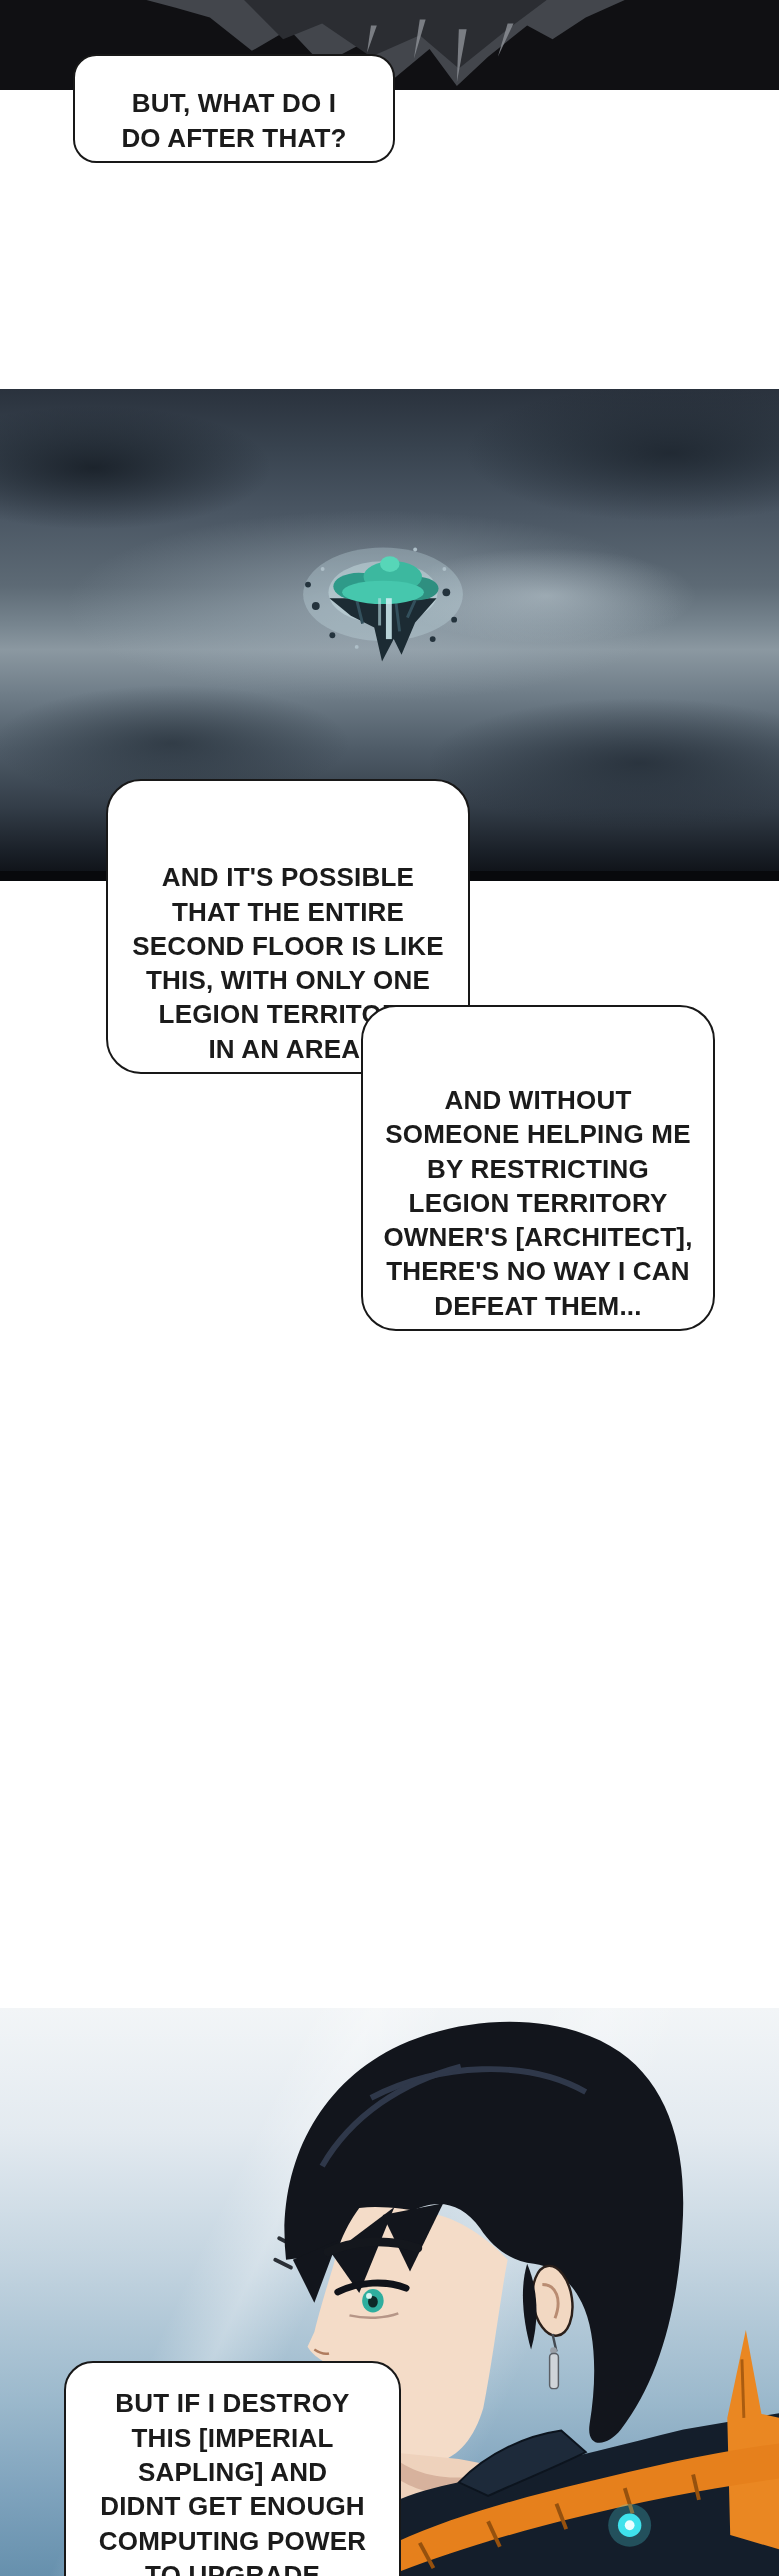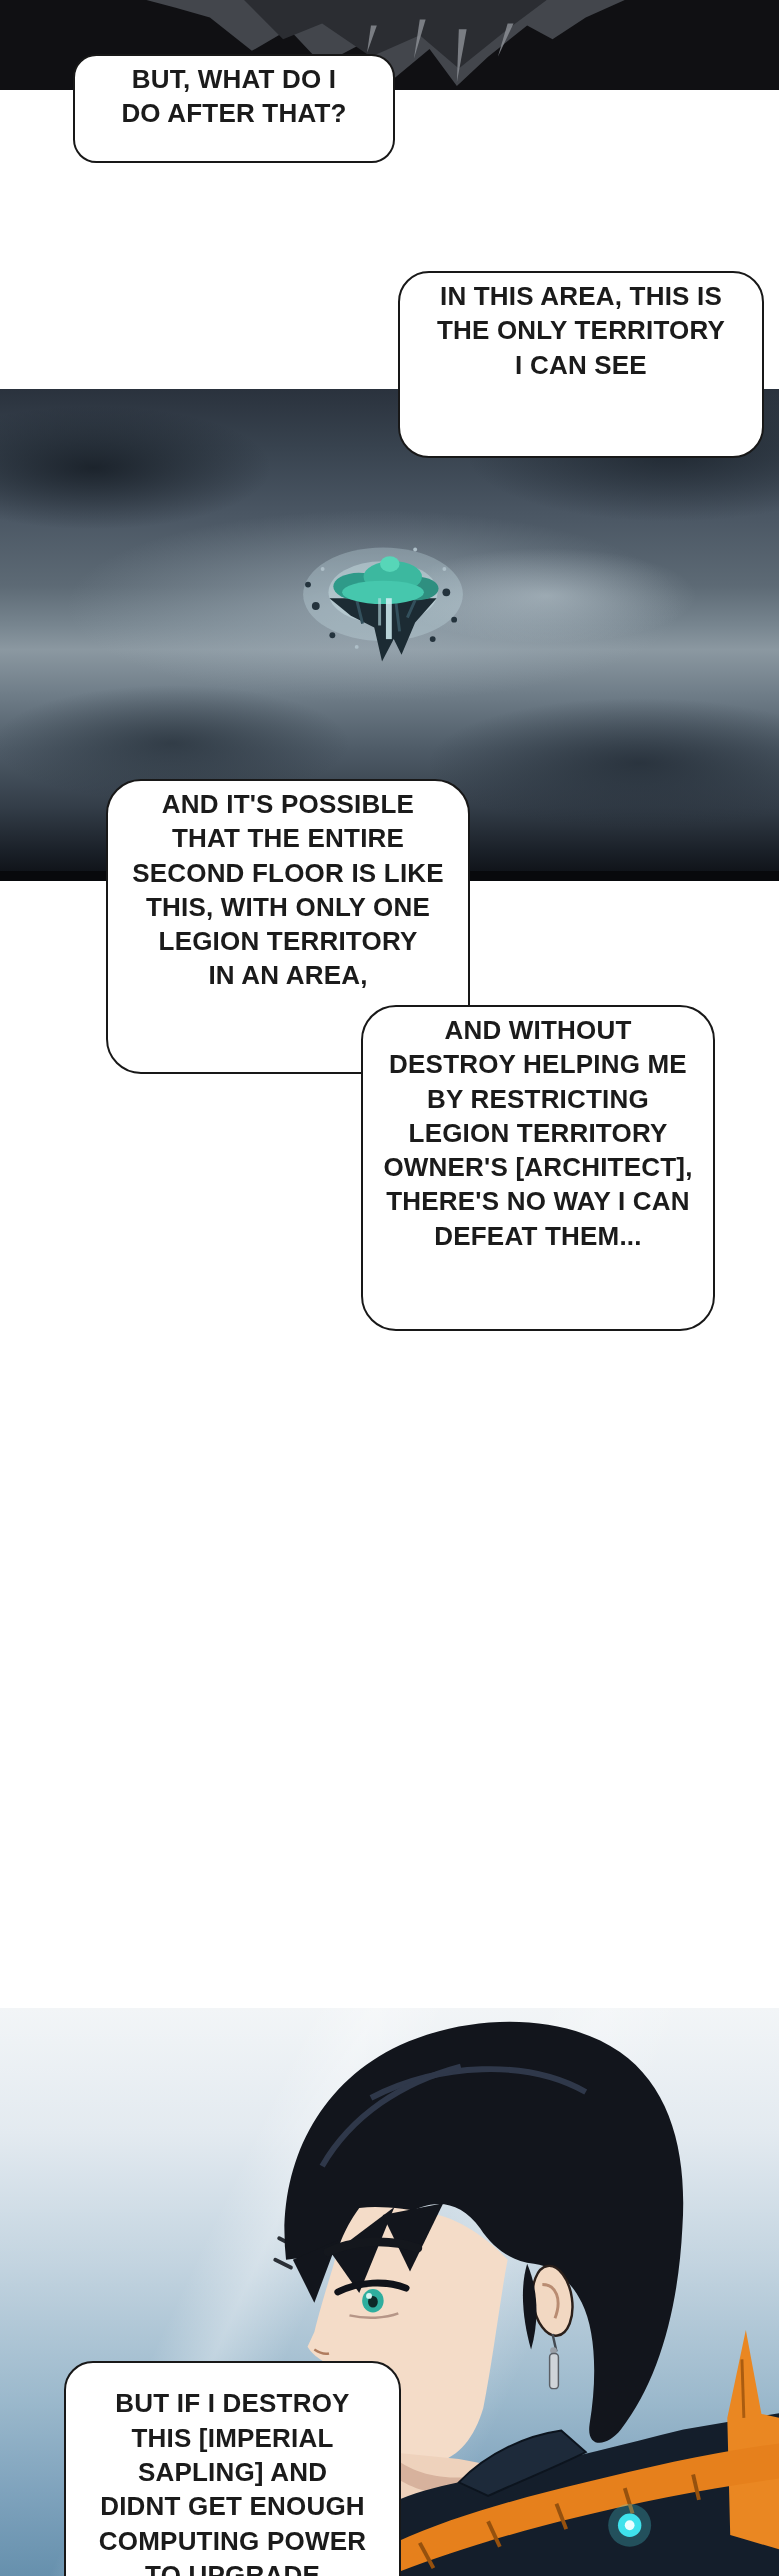--- a/index.html
+++ b/index.html
@@ -44,21 +44,21 @@
       linear-gradient(115deg, transparent 30%, rgba(255,255,255,.30) 36%, transparent 43%, transparent 52%, rgba(255,255,255,.22) 58%, transparent 66%),
       linear-gradient(180deg,#f2f5f7 0%,#e3eaf0 22%,#c3d4e0 45%,#9dbacd 68%,#7fa3bd 85%,#6690ad 100%);
   }
   .char-panel svg{position:absolute;inset:0;display:block;width:100%;height:100%;}
 
   
   .speech-bubble{
     position:absolute; z-index:10;
     background:#ffffff;
     border:2.4px solid #181818;
-    display:flex; align-items:flex-start; justify-content:center;
+    display:flex; align-items:flex-end; justify-content:center;
     box-sizing:border-box;
   }
   .speech-bubble .txt{
     white-space:pre-line;
     text-align:center;
     font-weight:bold;
     font-size:26px;
     line-height:1.32;
     color:#1b1b1b;
     letter-spacing:0.2px;
@@ -198,36 +198,31 @@
         <circle cx="645" cy="530" r="12" fill="#3fe2ec"></circle>
         <circle cx="645" cy="530" r="5" fill="#eafeff"></circle>
       </g>
     </svg>
   </div>
 
   <div class="speech-bubble" id="bubble-1">
     <div class="txt">BUT, WHAT DO I
 DO AFTER THAT?</div>
   </div>
-  <div class="speech-bubble" id="bubble-2">
-    <div class="txt">IN THIS AREA, THIS IS
-THE ONLY TERRITORY
-I CAN SEE</div>
-  </div>
   <div class="speech-bubble" id="bubble-3">
     <div class="txt">AND IT'S POSSIBLE
 THAT THE ENTIRE
 SECOND FLOOR IS LIKE
 THIS, WITH ONLY ONE
 LEGION TERRITORY
 IN AN AREA,</div>
   </div>
   <div class="speech-bubble" id="bubble-4">
     <div class="txt">AND WITHOUT
-DESTROY HELPING ME
+SOMEONE HELPING ME
 BY RESTRICTING
 LEGION TERRITORY
 OWNER'S [ARCHITECT],
 THERE'S NO WAY I CAN
 DEFEAT THEM...</div>
   </div>
   <div class="speech-bubble" id="bubble-6">
     <div class="txt">BUT IF I DESTROY
 THIS [IMPERIAL
 SAPLING] AND

